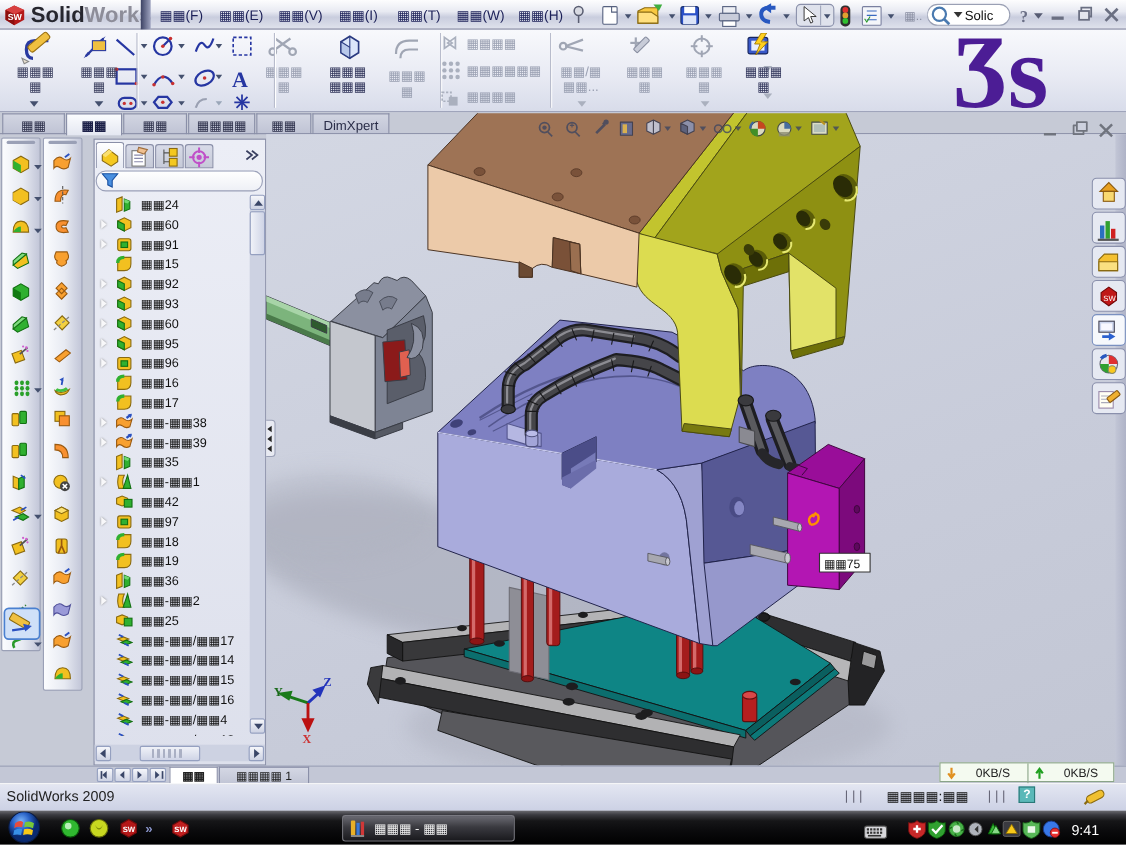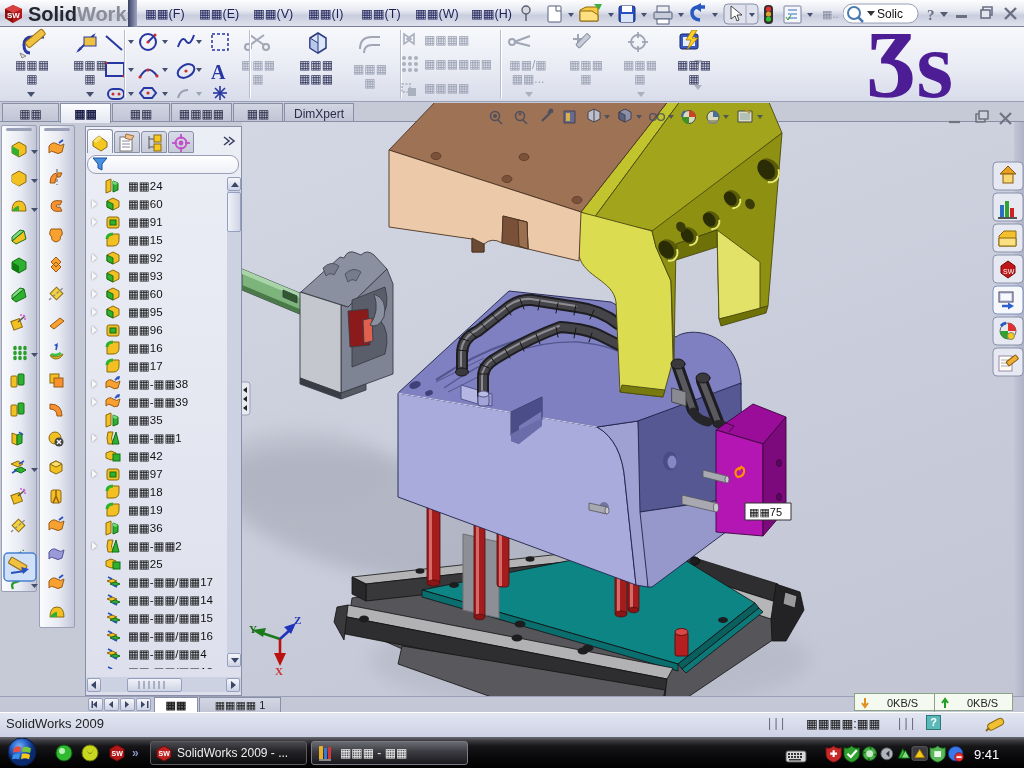--- a/index.html
+++ b/index.html
@@ -1199,21 +1199,20 @@
  <circle cx="12" cy="12" r="8" fill="#30b830" stroke="#0a5a0a"></circle>
       <circle cx="10" cy="10" r="3" fill="#b8f0b8"></circle>
  <circle cx="38" cy="12" r="8" fill="#c8d820" stroke="#687008"></circle>
       <path d="M34,8 q4,8 8,0 q-4,10 -8,0" fill="#7a8808"></path>
  <g transform="translate(56,3)">
         <polygon points="2,5 9,1 16,5 16,13 9,17 2,13" fill="#b41818" stroke="#700b0b"></polygon>
         <text x="3.5" y="12" font-size="7" fill="#fff" font-weight="bold" font-family="Liberation Sans">SW</text>
       </g>
  <text x="80" y="16" font-size="12" font-weight="bold" fill="#8893c8" font-family="Liberation Sans">»</text>
 </svg>
-<div class="abs tbtn" style="left:150px;top:741px;width:157px;background:linear-gradient(#4a4a50,#222226 45%,#0e0e10);border:1px solid #5a5a60;padding:4px 4px 0 26px">SolidWorks 2009 - ...</div>
 <svg class="abs" style="left:155px;top:744px" width="18" height="18" viewBox="0 0 18 18">
       <polygon points="2,6 9,2 16,6 16,13 9,17 2,13" fill="#c02020" stroke="#700b0b"></polygon>
       <text x="3.5" y="12" font-size="7" fill="#fff" font-weight="bold" font-family="Liberation Sans">SW</text>
     </svg>
 <div class="abs tbtn" style="left:311px;top:741px;width:157px;background:linear-gradient(#6a6a72,#3a3a40 45%,#1a1a1e);border:1px solid #7a7a82;padding:4px 4px 0 28px">▦▦▦ - ▦▦</div>
 <svg class="abs" style="left:316px;top:744px" width="18" height="18" viewBox="0 0 18 18">
       <rect x="3" y="2" width="4" height="14" rx="1" fill="#e8b028"></rect>
       <rect x="8" y="4" width="3" height="12" fill="#3878d8"></rect>
       <rect x="12" y="3" width="3" height="13" fill="#d03838"></rect>
       <path d="M3,16 l12,0" stroke="#888" stroke-width="2"></path>

